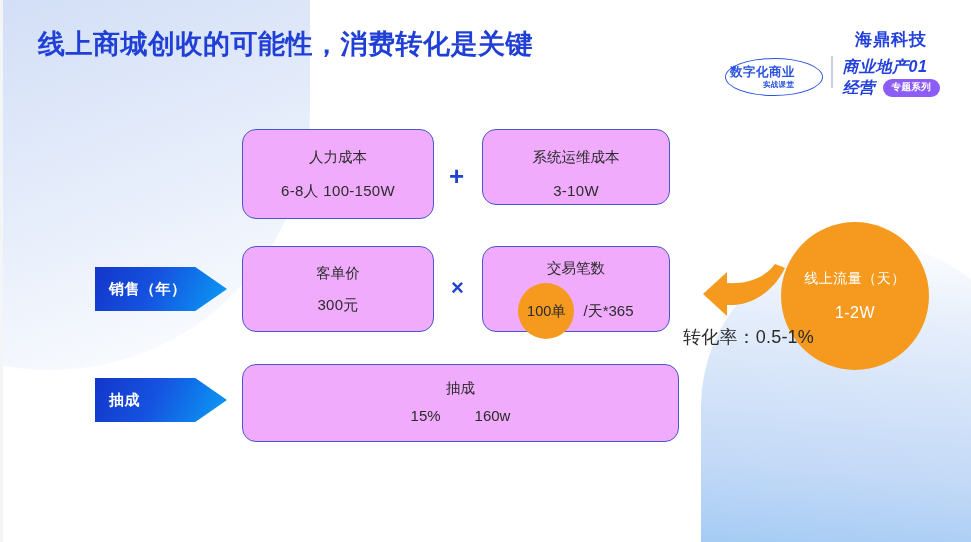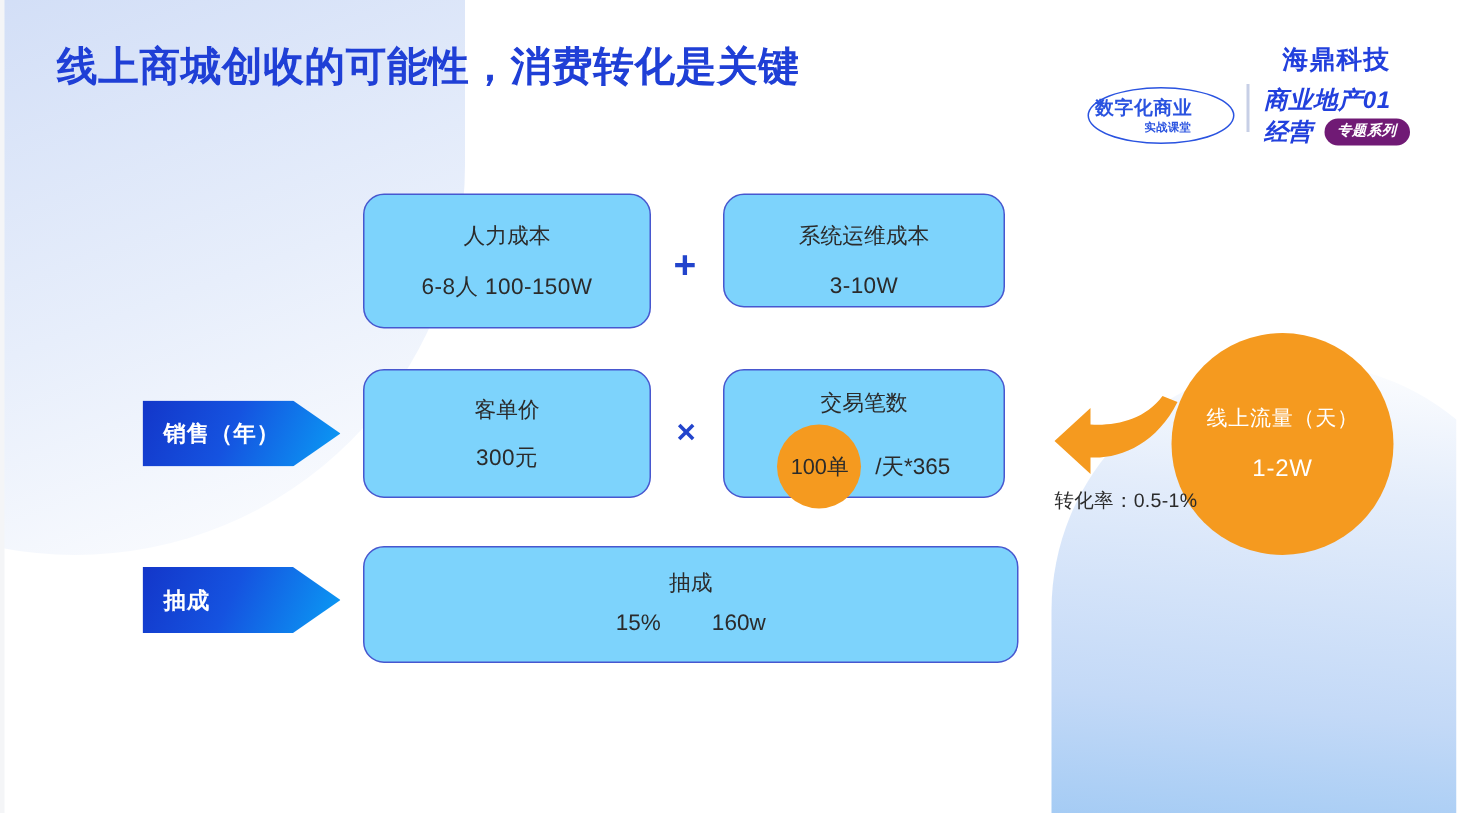--- a/index.html
+++ b/index.html
@@ -144,25 +144,24 @@
     font-size: 16px;
     font-weight: bold;
     font-style: italic;
     color: #2240dd;
   }
   .brand-series-pill {
     position: absolute;
     left: 42px;
     top: 23px;
     padding: 2px 9px 3px 9px;
-    background: #701a75;
+    background: #8b5cf6;
     color: #ffffff;
     font-size: 9.5px;
     font-weight: bold;
-    font-style: italic;
     border-radius: 9px;
     letter-spacing: 0.4px;
   }
 
   
   .tag {
     position: absolute;
     width: 132px;
     height: 44px;
     background: linear-gradient(115deg, #1336c9 0%, #1553e0 45%, #0a9ef5 100%);
@@ -178,21 +177,21 @@
     font-weight: bold;
     letter-spacing: 0.5px;
   }
   .tag-1 { left: 95px; top: 153px; }
   .tag-2 { left: 95px; top: 267px; }
   .tag-3 { left: 95px; top: 378px; }
 
   
   .box {
     position: absolute;
-    background: #7dd3fc;
+    background: #f0abfc;
     border: 1.6px solid #4757cf;
     border-radius: 14px;
     box-sizing: border-box;
   }
   .box-title {
     position: absolute;
     left: 0;
     right: 0;
     text-align: center;
     font-size: 14.5px;
@@ -307,25 +306,24 @@
     left: 701px;
     top: 262px;
     width: 86px;
     height: 56px;
   }
 
   .conversion-note {
     position: absolute;
     left: 683px;
     top: 325px;
-    font-size: 13px;
+    font-size: 18px;
     color: #2b2b2b;
     letter-spacing: 0.2px;
     white-space: nowrap;
-    margin-left: 20px;
   }
 </style>
 </head>
 <body>
 
 <div id="slide">
 
   <div class="bg-blob-tl"></div>
   <div class="bg-blob-br"></div>
   <div class="bg-edge-left"></div>

